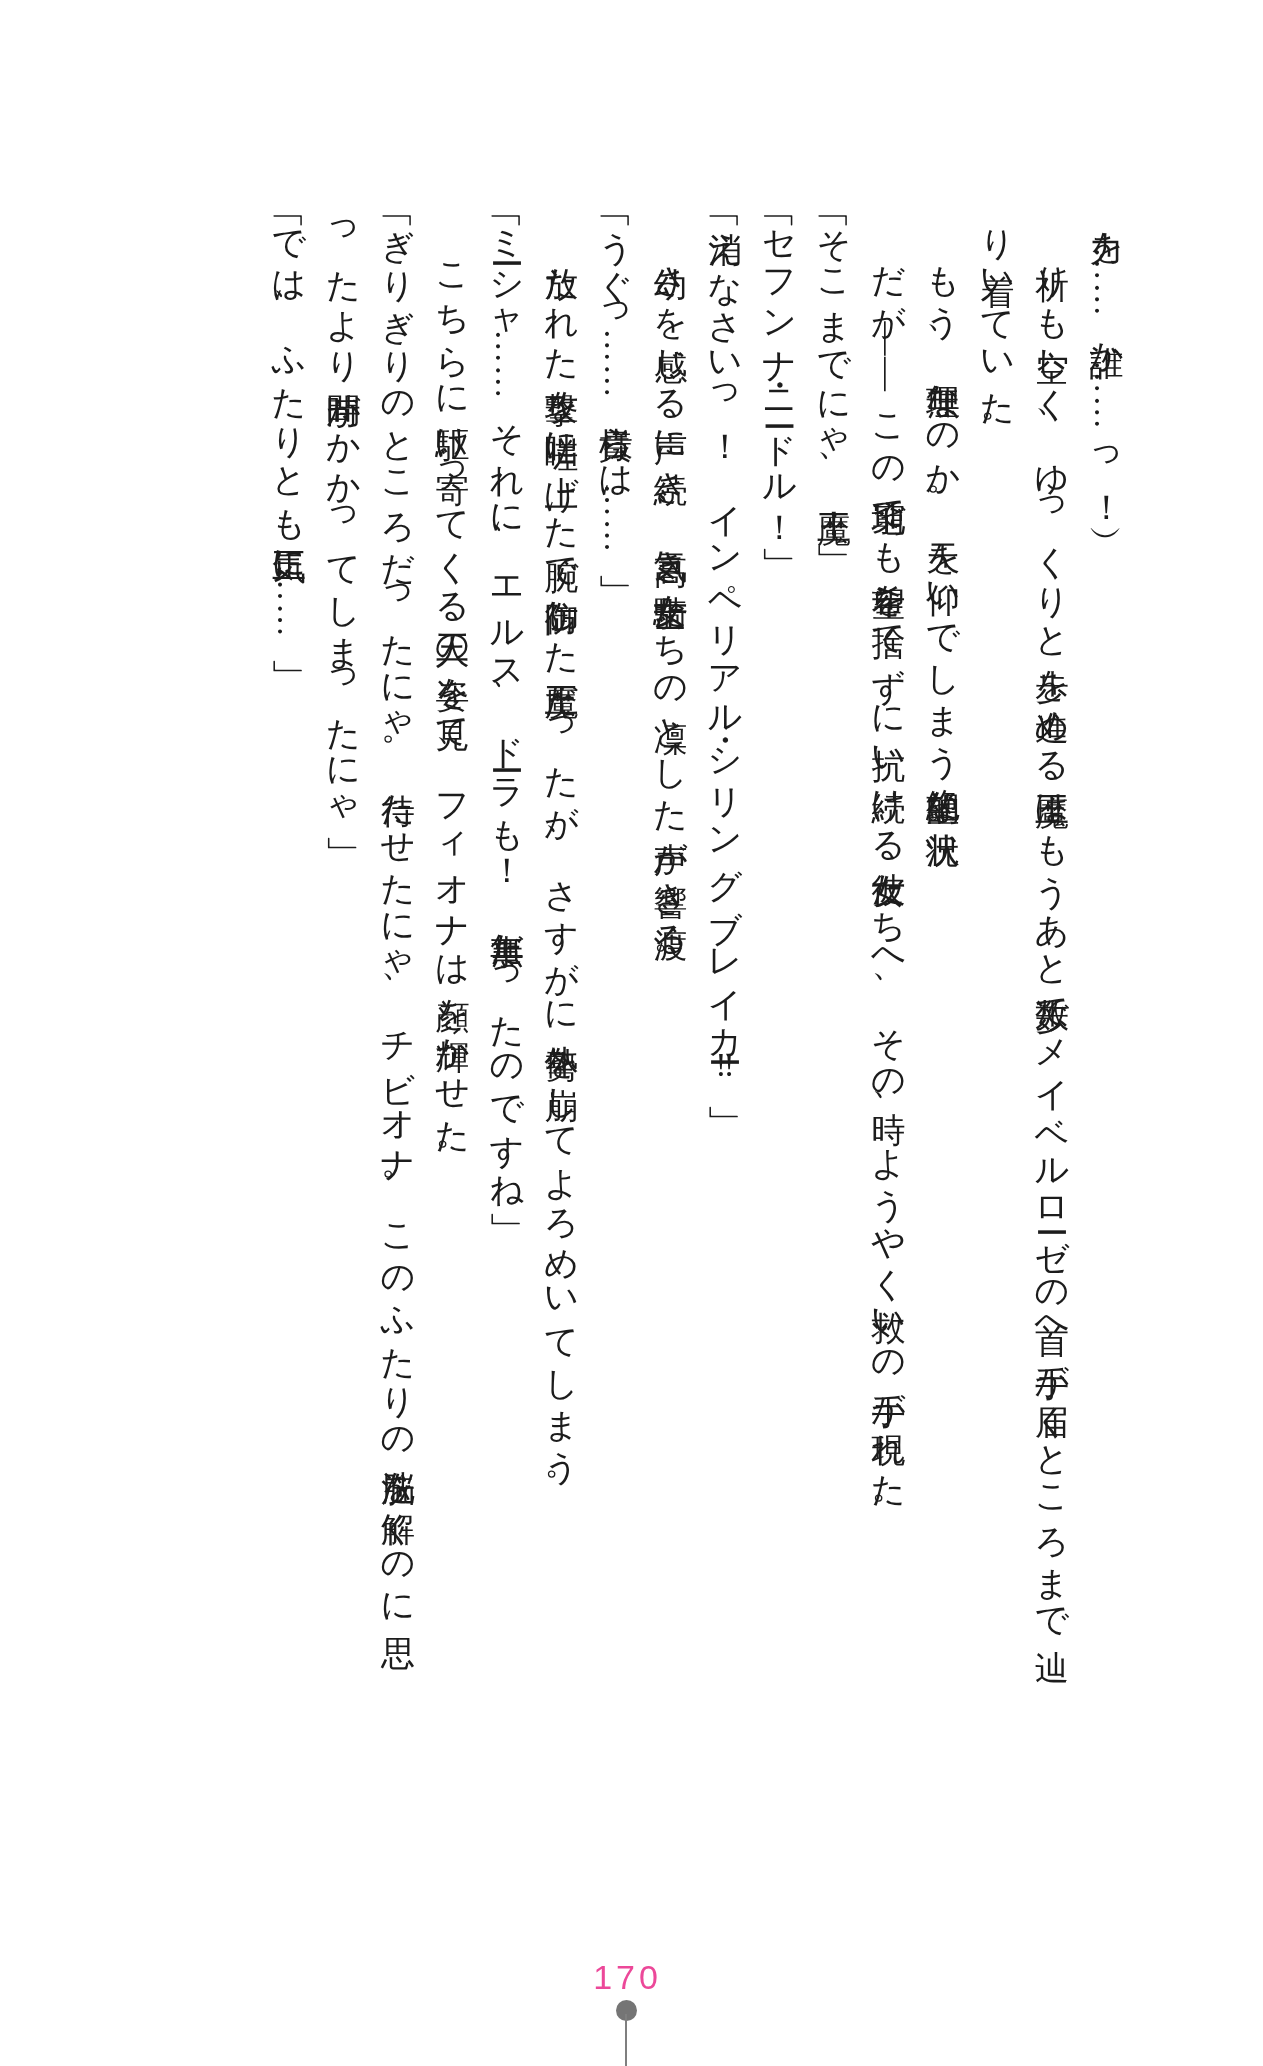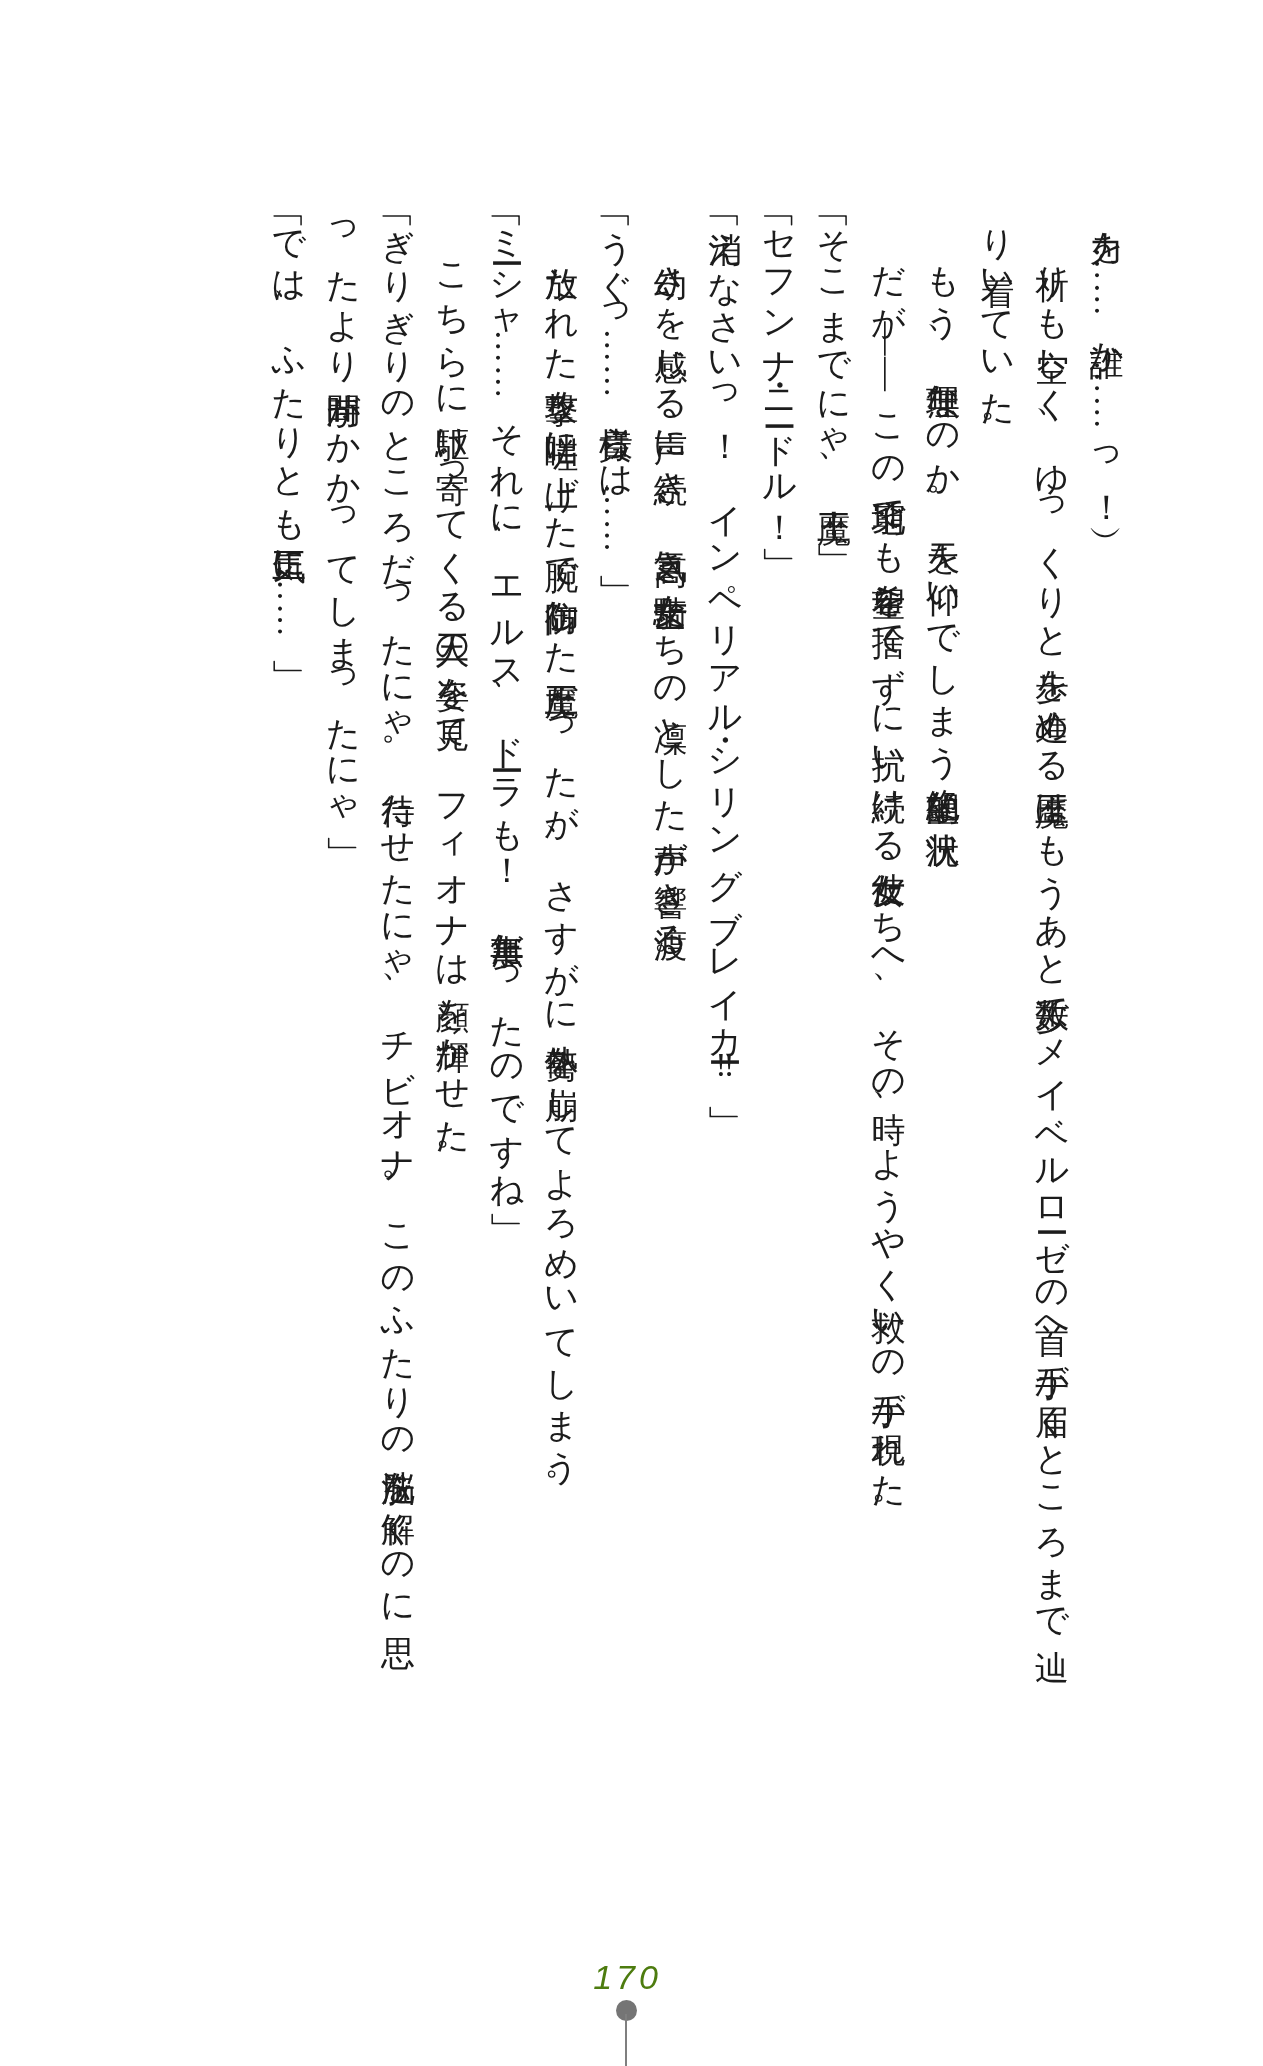--- a/index.html
+++ b/index.html
@@ -44,22 +44,21 @@
   .page-number {
     position: absolute;
     top: 1958px;
     left: 0;
     width: 1255px;
     text-align: center;
     font-family: "Liberation Sans", "DejaVu Sans", sans-serif;
     font-weight: 300;
     font-size: 34px;
     letter-spacing: 4px;
-    color: #4d7c0f;
-    font-style: italic;
+    color: #ec4899;
   }
   .ornament-dot {
     position: absolute;
     left: 616px;
     top: 2000px;
     width: 21px;
     height: 21px;
     border-radius: 50%;
     background: #757575;
   }

